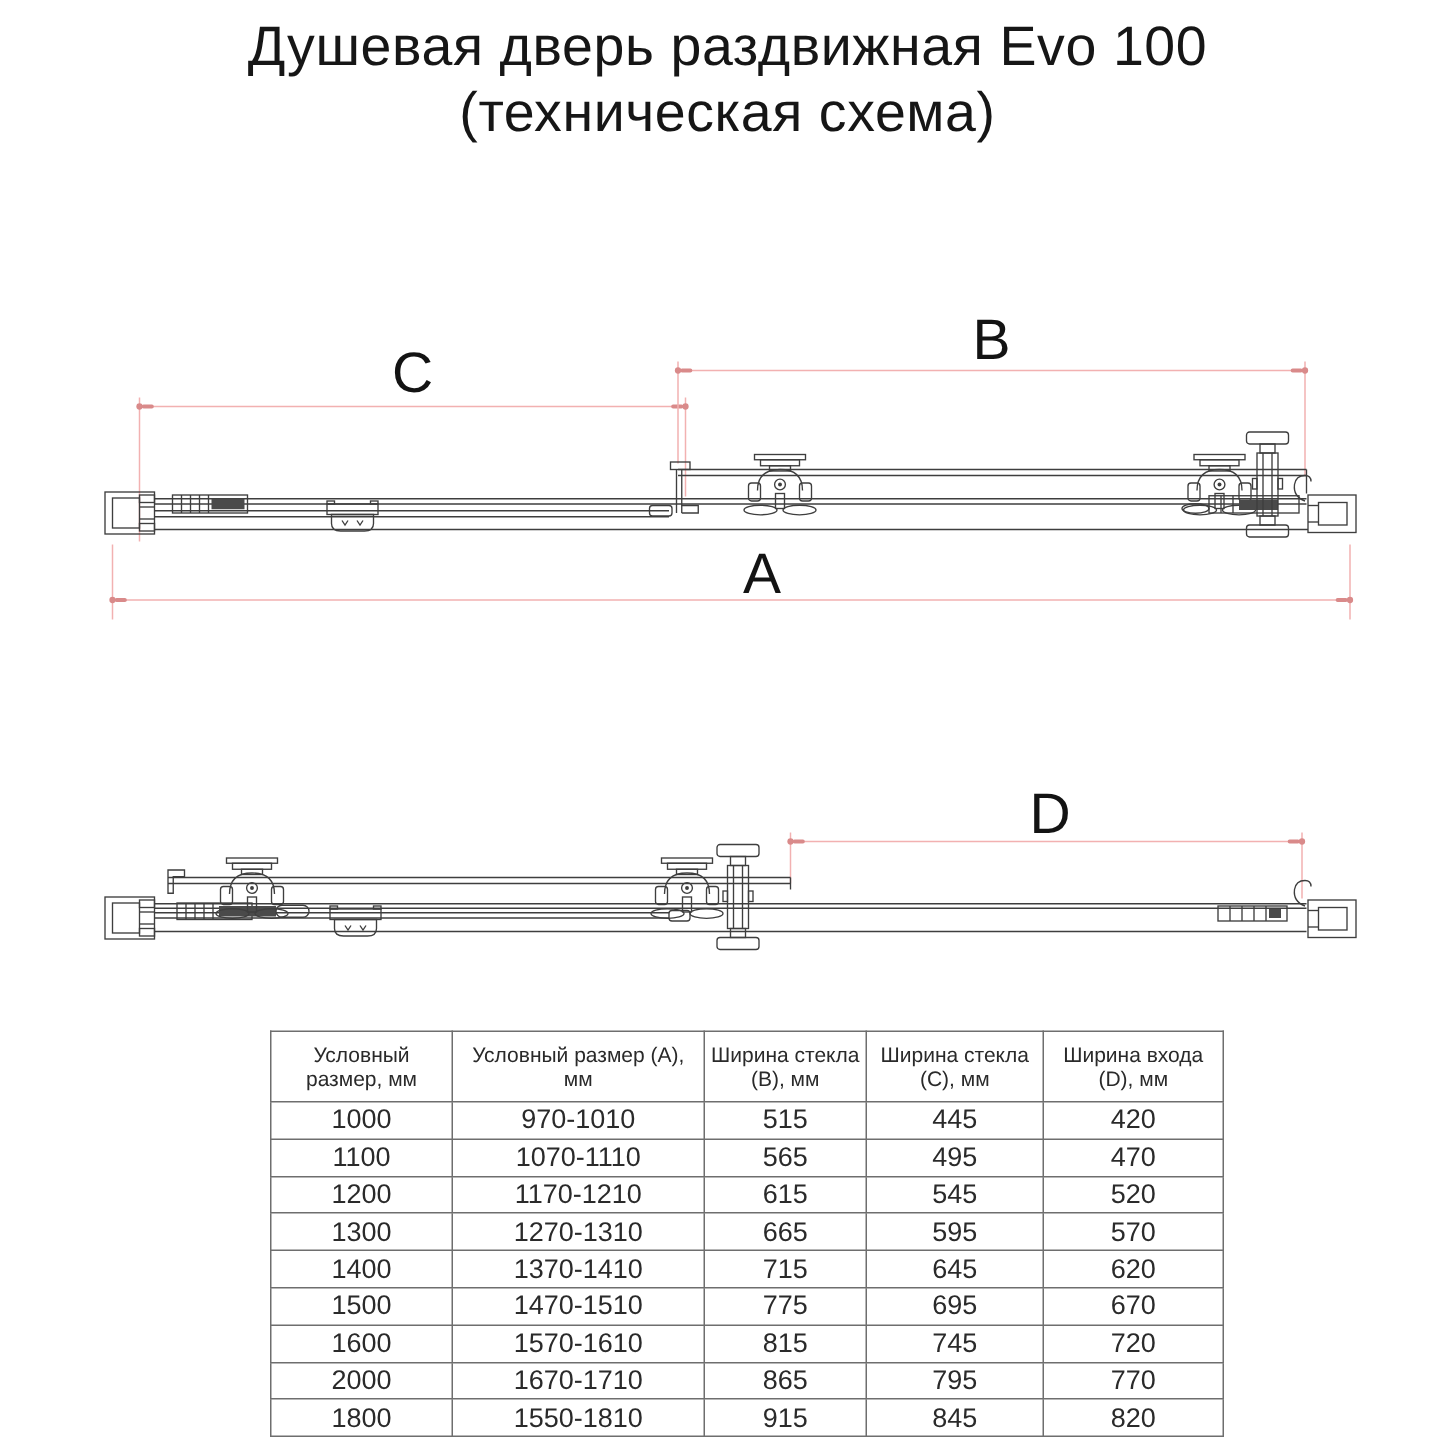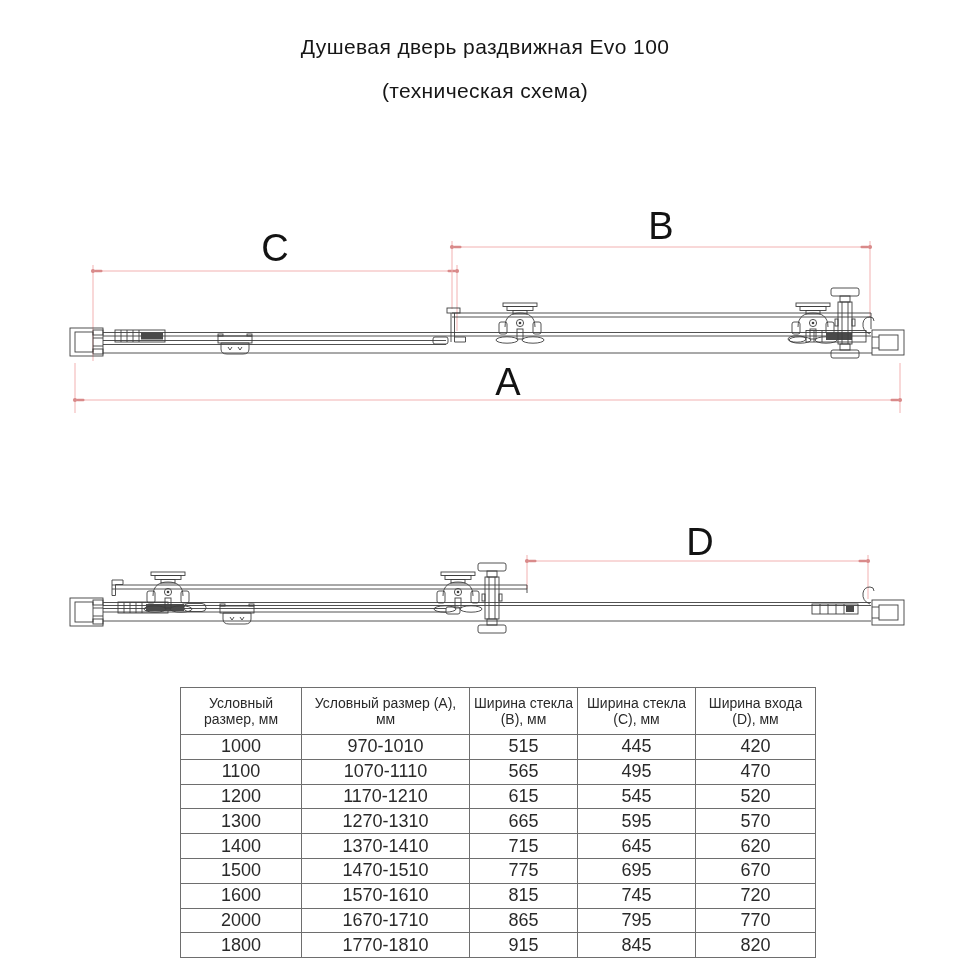--- a/index.html
+++ b/index.html
@@ -6,22 +6,22 @@
     --dimension-line:#f2b1b1;
     --dimension-tick:#d98a8a;
     --drawing-line:#3e3e3e;
     --accent-dark:#4a4a4a;
     --table-border:#6e6e6e;
     --text-color:#161616;
   }
   html,body{margin:0;padding:0;background:#ffffff;}
   .stage{position:relative;width:970px;height:970px;background:#fff;overflow:hidden;
          font-family:"Liberation Sans",sans-serif;color:var(--text-color);}
-  .title{position:absolute;top:25px;left:0;width:100%;text-align:center;
-         font-size:21px;line-height:44px;letter-spacing:.4px;color:var(--text-color);}
+  .title{position:absolute;top:9px;left:0;width:100%;text-align:center;
+         font-size:37px;line-height:44px;letter-spacing:.4px;color:var(--text-color);}
   svg.drawing{position:absolute;left:0;top:0;}
   .ln{stroke:var(--drawing-line);stroke-width:.9;fill:none;}
   .dim{stroke:var(--dimension-line);stroke-width:1;fill:none;}
   .tick{fill:var(--dimension-tick);stroke:none;}
   .dimlabel{fill:#131313;stroke:none;font-family:"Liberation Sans",sans-serif;
             font-size:38px;text-anchor:middle;}
   .darkfill{fill:var(--accent-dark);stroke:none;}
   table.sizes{position:absolute;left:180px;top:687px;border-collapse:collapse;
               table-layout:fixed;background:#fff;}
   table.sizes th,table.sizes td{border:1px solid var(--table-border);text-align:center;
@@ -297,21 +297,21 @@
         </tr>
         <tr>
           <td>2000</td>
           <td>1670-1710</td>
           <td>865</td>
           <td>795</td>
           <td>770</td>
         </tr>
         <tr>
           <td>1800</td>
-          <td>1770-1810</td>
+          <td>1550-1810</td>
           <td>915</td>
           <td>845</td>
           <td>820</td>
         </tr>
       </tbody>
   </table>
 
 </div>
 
 </body></html>

